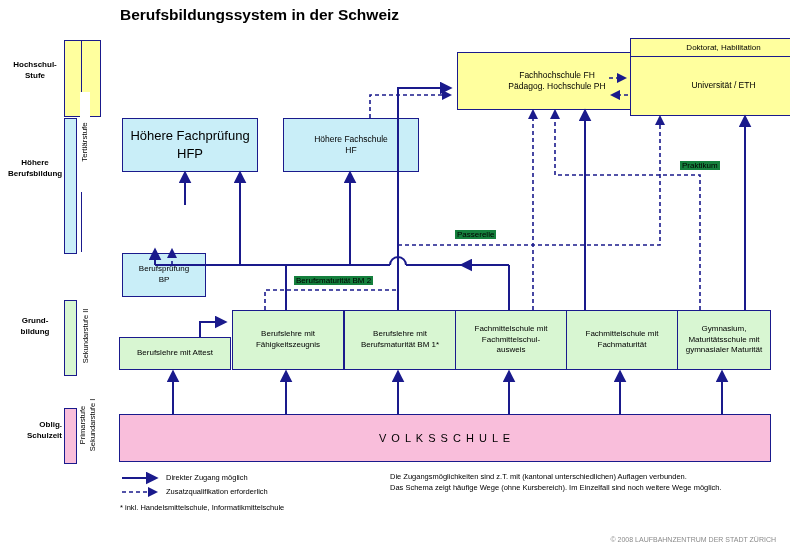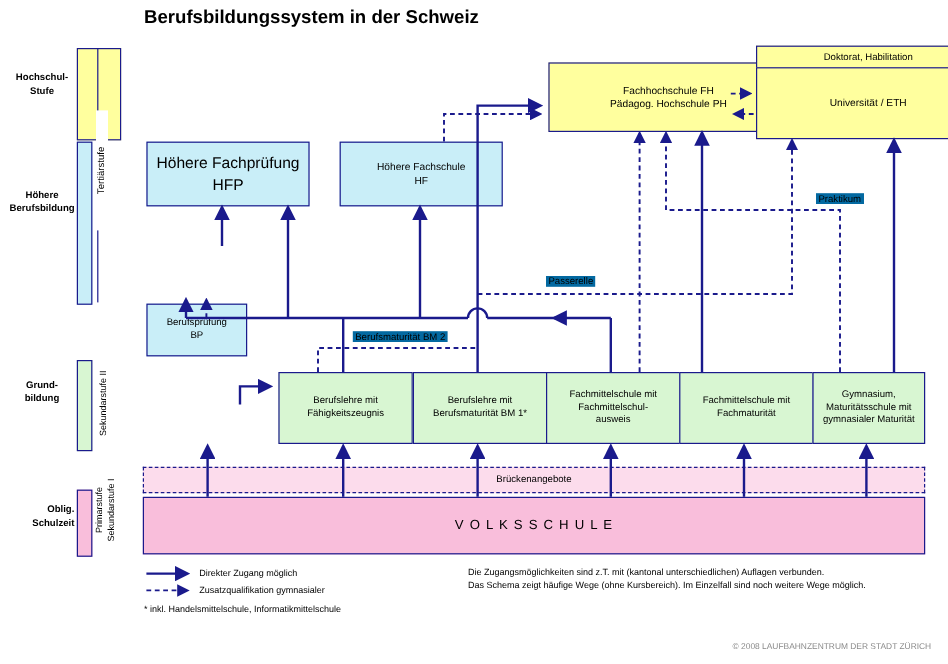--- a/index.html
+++ b/index.html
@@ -12,21 +12,21 @@
   .yellow{background:#ffff9e;padding-left:24px;}
   .cyan{background:#c9eef8;}
   .green{background:#d8f6d2;}
   .pink{background:#f9bedb;}
   .pinklight{background:#fcdcec;border-style:dashed;}
   .stage-label{position:absolute;font-size:8px;font-weight:bold;white-space:pre-line;width:54px;text-align:center;line-height:1.35;}
   .stage-bar{position:absolute;width:11px;border:1px solid #1a1a8c;z-index:1;}
   .vline{position:absolute;width:1px;background:#1a1a8c;z-index:1;}
   .vlabel{position:absolute;transform:rotate(-90deg);transform-origin:0 0;text-align:center;
           font-size:7.5px;background:#fff;white-space:pre-line;line-height:1.3;z-index:2;}
-  .edge-label{position:absolute;font-size:8px;background:#0369a1;padding:0 2px;z-index:6;}
+  .edge-label{position:absolute;font-size:8px;background:#15803d;padding:0 2px;z-index:6;}
   #arrows{position:absolute;left:0;top:0;z-index:5;pointer-events:none;}
   .small{font-size:7.5px;}
   #hinweis{left:390px;top:472px;width:392px;font-size:7.5px;line-height:1.45;}
   #hinweis .b{font-weight:bold;}
   #footer{right:14px;top:536px;font-size:7px;color:#8a8a8a;}
   #volksschule-box{font-size:11px;letter-spacing:1px;}
 </style>
 </head>
 <body>
 
@@ -58,33 +58,33 @@
   <div class="box yellow" style="left:457px;top:52px;width:150px;height:56px;font-size:8.5px;">Fachhochschule FH
 Pädagog. Hochschule PH</div>
   <div class="box yellow" style="left:630px;top:38px;width:137px;height:19px;">Doktorat, Habilitation</div>
   <div class="box yellow" style="left:630px;top:56px;width:137px;height:58px;font-size:8.5px;">Universität / ETH</div>
   <div class="box cyan" style="left:122px;top:118px;width:134px;height:52px;font-size:13px;">Höhere Fachprüfung
 HFP</div>
   <div class="box cyan" style="left:283px;top:118px;width:134px;height:52px;font-size:8.5px;">Höhere Fachschule
 HF</div>
   <div class="box cyan" style="left:122px;top:205px;width:82px;height:42px;margin-top:48px;">Berufsprüfung
 BP</div>
+  <div class="box green" style="left:119px;top:337px;width:110px;height:31px;">Berufslehre mit Attest</div>
   <div class="box green" style="left:232px;top:310px;width:110px;height:58px;">Berufslehre mit
 Fähigkeitszeugnis</div>
   <div class="box green" style="left:344px;top:310px;width:110px;height:58px;">Berufslehre mit
 Berufsmaturität BM 1*</div>
   <div class="box green" style="left:455px;top:310px;width:110px;height:58px;">Fachmittelschule mit
 Fachmittelschul-
 ausweis</div>
   <div class="box green" style="left:566px;top:310px;width:110px;height:58px;">Fachmittelschule mit
 Fachmaturität</div>
   <div class="box green" style="left:677px;top:310px;width:92px;height:58px;">Gymnasium,
 Maturitätsschule mit
 gymnasialer Maturität</div>
-  <div class="box pinklight" style="left:119px;top:389px;width:650px;height:20px;">Brückenangebote</div>
   <div class="box pink" id="volksschule-box" style="left:119px;top:414px;width:650px;height:46px;">V O L K S S C H U L E</div>
 
   <div class="edge-label" style="left:455px;top:230px;">Passerelle</div>
   <div class="edge-label" style="left:294px;top:276px;">Berufsmaturität BM 2</div>
   <div class="edge-label" style="left:680px;top:161px;">Praktikum</div>
 
   <svg id="arrows" width="790" height="553" viewBox="0 0 790 553">
     <defs>
       <marker id="ah" viewBox="0 0 10 10" refX="8" refY="5" markerWidth="6.5" markerHeight="6.5" orient="auto-start-reverse">
         <path d="M0 0 L10 5 L0 10 z" fill="#1a1a8c"></path>
@@ -130,21 +130,21 @@
       <path d="M533 310 V111" marker-end="url(#ah)"></path>
       <path d="M700 310 V175 H555 V111" marker-end="url(#ah)"></path>
       <path d="M370 118 V95 H450" marker-end="url(#ah)"></path>
       <path d="M609 78 H625" marker-end="url(#ah)"></path>
       <path d="M628 95 H612" marker-end="url(#ah)"></path>
       <path d="M122 492 H156" marker-end="url(#ah)"></path>
     </g>
   </svg>
 
   <div class="abs small" style="left:166px;top:473px;">Direkter Zugang möglich</div>
-  <div class="abs small" style="left:166px;top:487px;">Zusatzqualifikation gymnasialer</div>
+  <div class="abs small" style="left:166px;top:487px;">Zusatzqualifikation erforderlich</div>
   <div class="abs small" style="left:120px;top:503px;">* inkl. Handelsmittelschule, Informatikmittelschule</div>
 
   <div id="hinweis" class="abs">
     <div>Die Zugangsmöglichkeiten sind z.T. mit (kantonal unterschiedlichen) Auflagen verbunden.</div>
     <div>Das Schema zeigt häufige Wege (ohne Kursbereich). Im Einzelfall sind noch weitere Wege möglich.</div>
   </div>
 
   <div id="footer" class="abs">© 2008 LAUFBAHNZENTRUM DER STADT ZÜRICH</div>
 
 </div>

